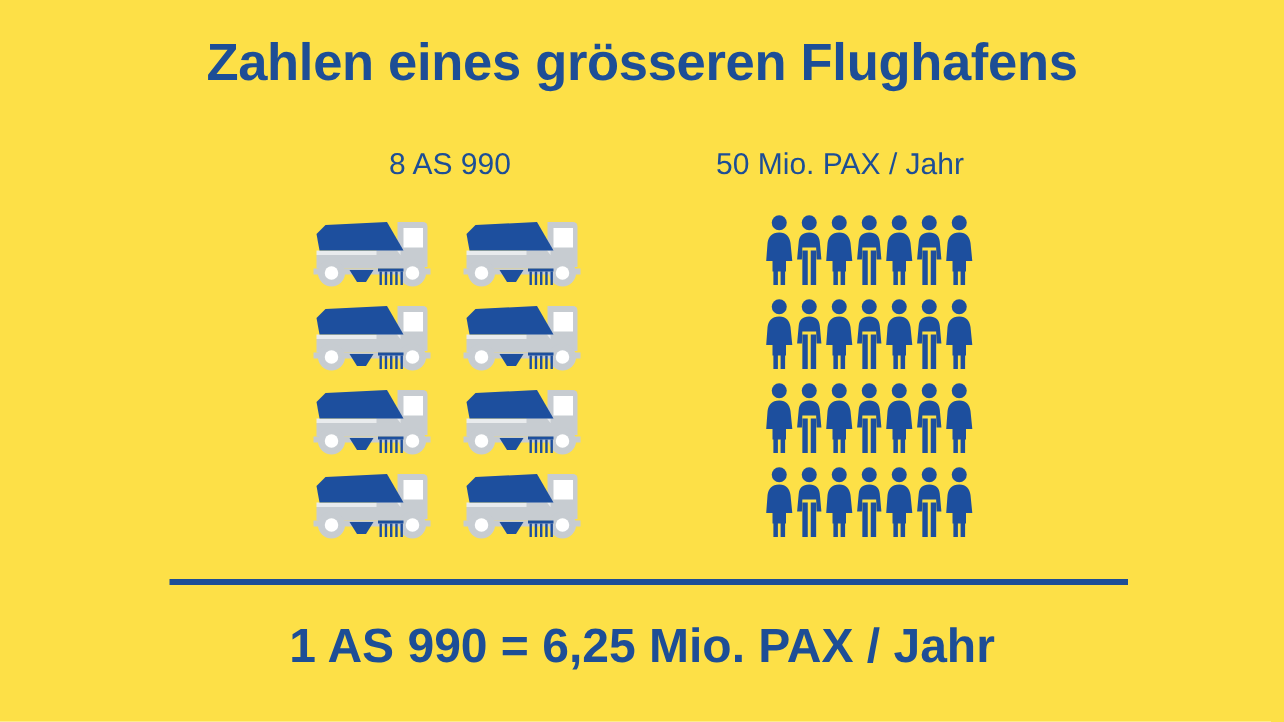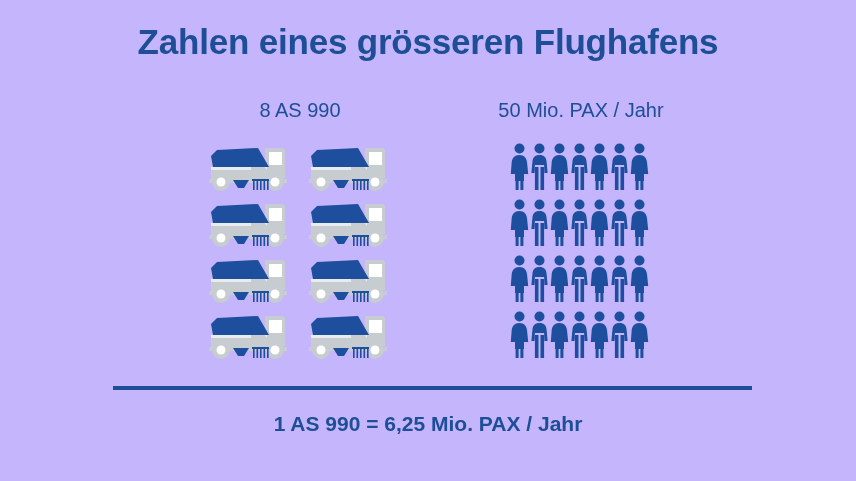--- a/index.html
+++ b/index.html
@@ -12,21 +12,21 @@
     height: 481px;
     font-family: "Liberation Sans", sans-serif;
     color: #1d4e96;
     overflow: hidden;
     position: relative;
   }
   .slide {
     position: relative;
     width: 856px;
     height: 481px;
-    background: #c4b5fd;
+    background: #fde047;
   }
 
   
   .title {
     position: absolute;
     top: 22px;
     left: 0;
     width: 856px;
     text-align: center;
     font-size: 35px;
@@ -40,21 +40,21 @@
   .col-heading {
     position: absolute;
     top: 99px;
     font-size: 20px;
     font-weight: normal;
     color: #1d4e96;
     text-align: center;
     white-space: nowrap;
   }
   .col-heading.left  { left: 180px; width: 240px; }
-  .col-heading.right { left: 451px; width: 260px; }
+  .col-heading.right { left: 430px; width: 260px; }
 
   
   .vehicle-grid {
     position: absolute;
     top: 140px;
     left: 203px;
     display: grid;
     grid-template-columns: repeat(2, 100px);
     grid-template-rows: repeat(4, 56px);
     column-gap: 0px;
@@ -94,21 +94,21 @@
     background: #1d4e96;
   }
 
   
   .footer-equation {
     position: absolute;
     top: 412px;
     left: 0;
     width: 856px;
     text-align: center;
-    font-size: 21px;
+    font-size: 32px;
     font-weight: bold;
     color: #1d4e96;
     white-space: nowrap;
   }
 </style>
 </head>
 <body>
 
 <div class="slide">
 

